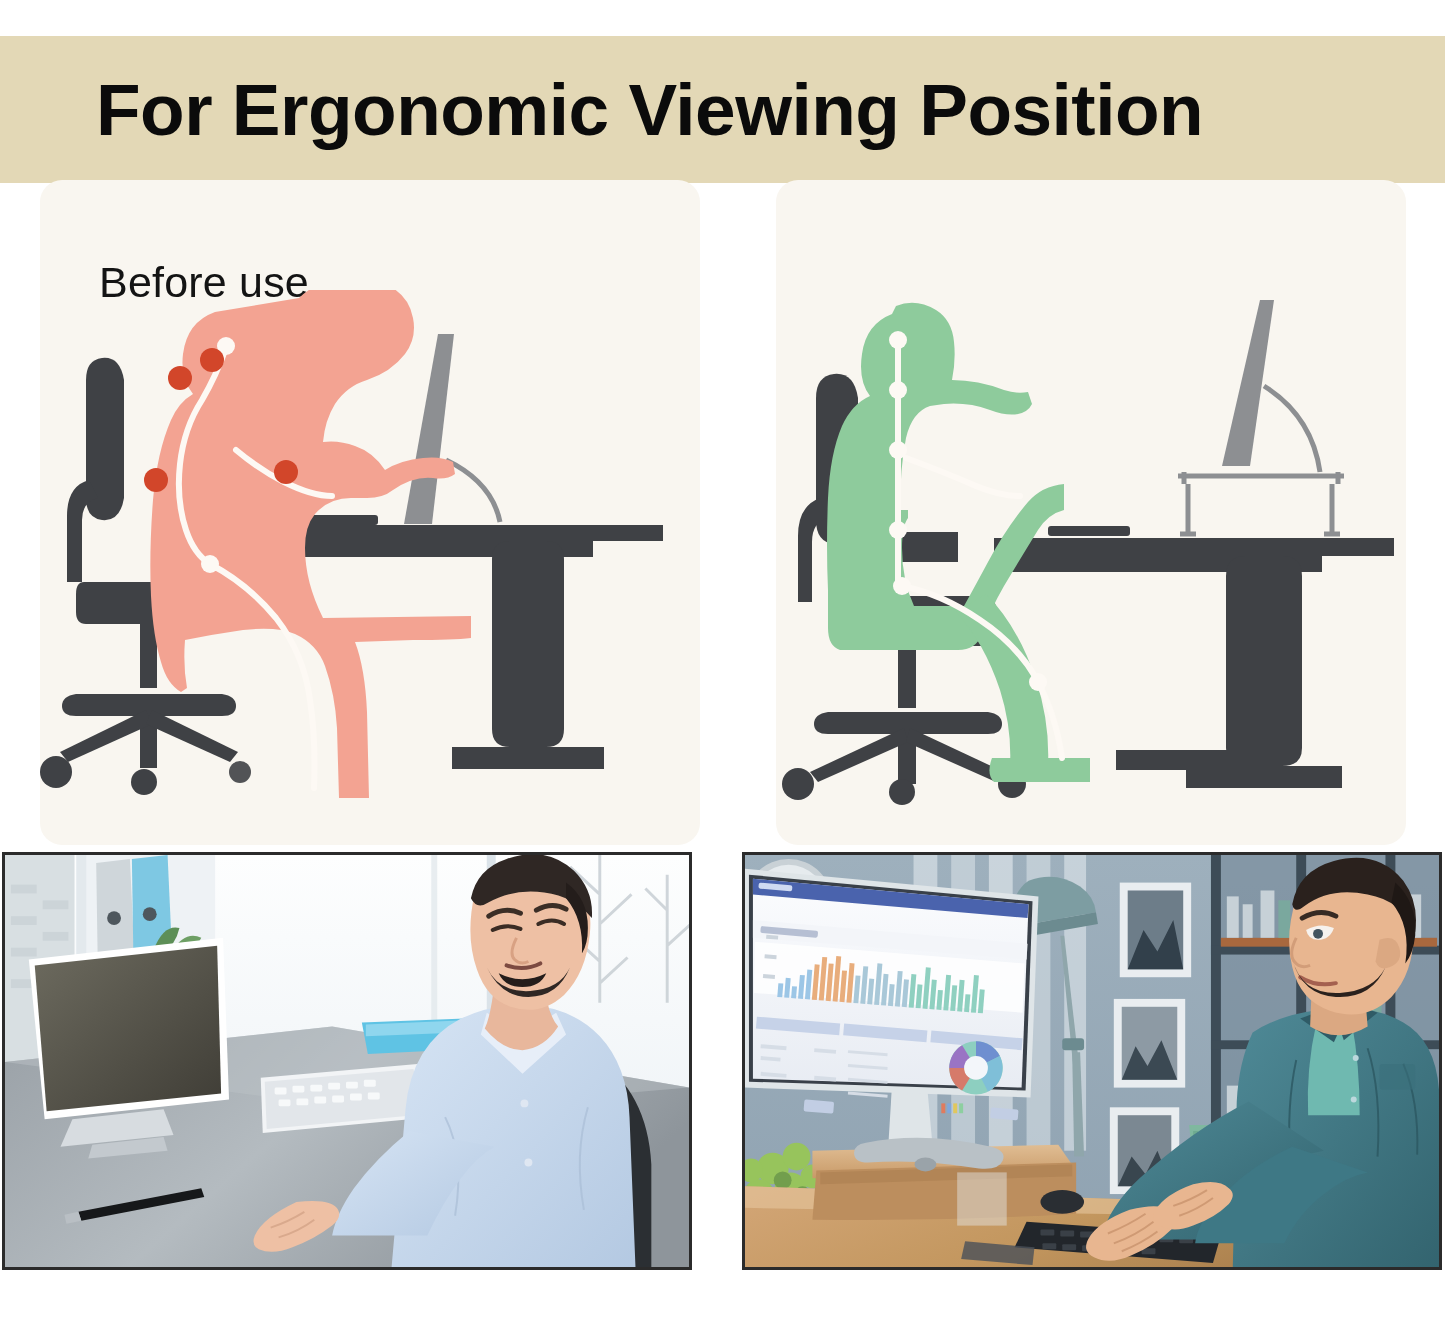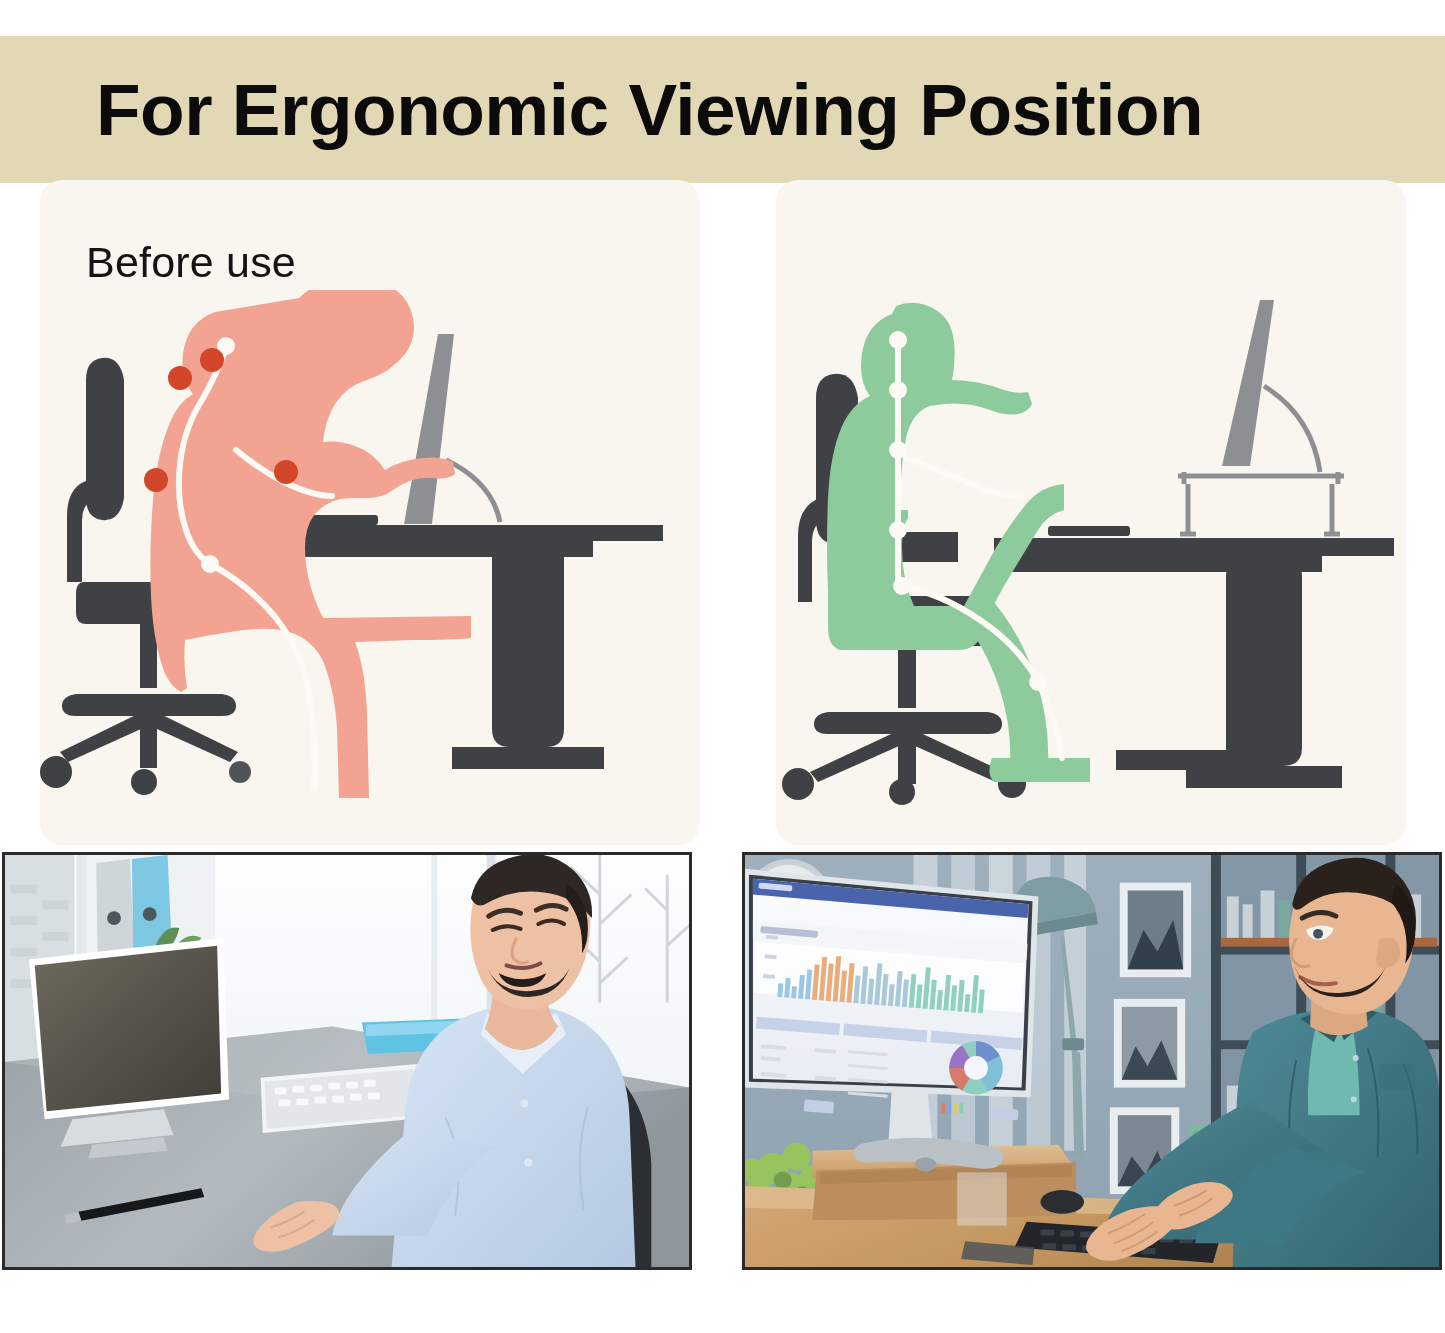--- a/index.html
+++ b/index.html
@@ -36,21 +36,21 @@
     border-radius: 22px;
   }
   .ill-card.left  { left: 40px;  width: 660px; }
   .ill-card.right { left: 776px; width: 630px; }
 
   .card-label {
     position: absolute; top: 58px;
     font-size: 43px; font-weight: 400; color: #141414;
     letter-spacing: 0.2px;
   }
-  .ill-card.left  .card-label { left: 46px; }
+  .ill-card.left  .card-label { left: 59px; margin-top: 20px; }
   .ill-card.right .card-label { left: 70px; }
 
   .ill-svg { position:absolute; left:0; top:110px; width:100%; height:545px; display:block; }
 
   
   .photo {
     position: absolute; top: 852px; height: 418px;
     border: 3px solid #2b2b2b;
     overflow: hidden;
     background: #cfd6dc;

